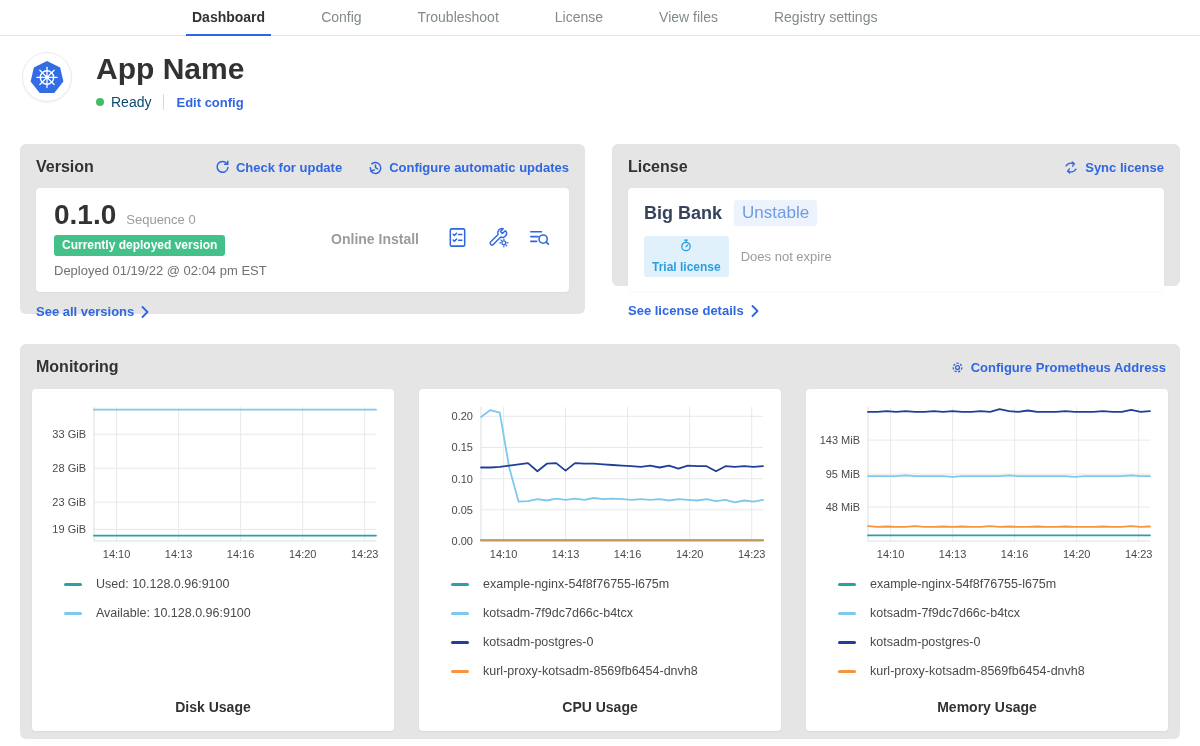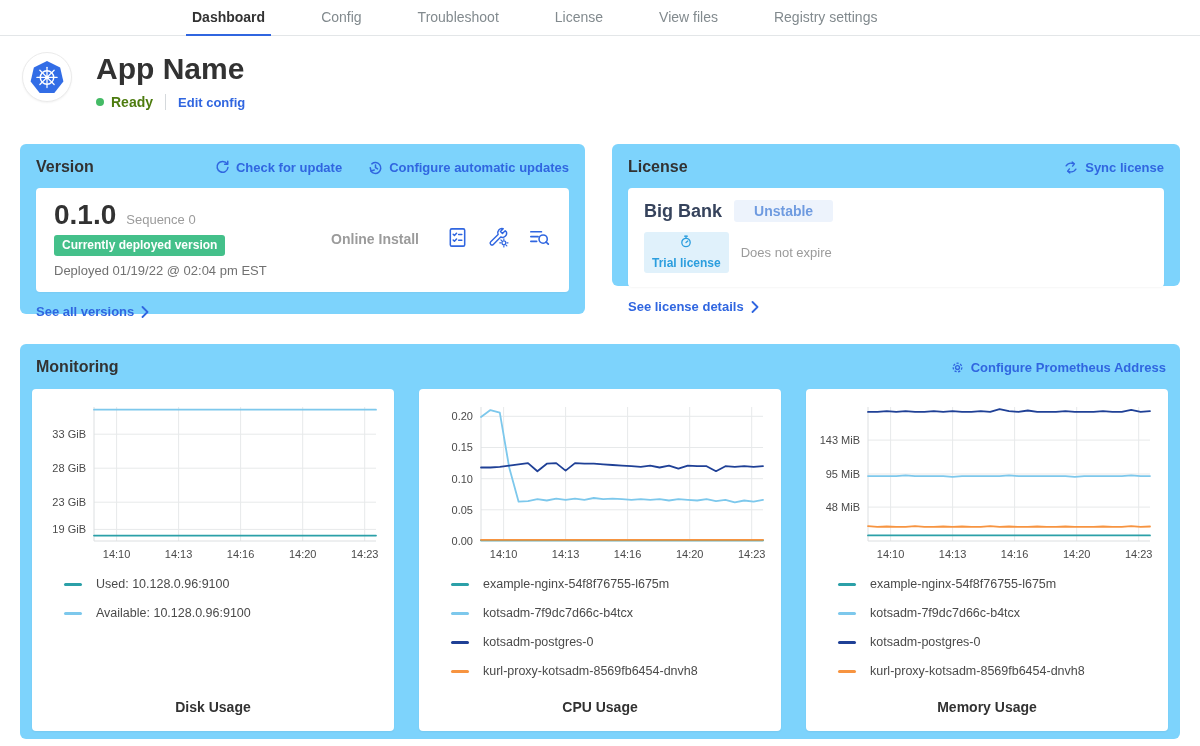--- a/index.html
+++ b/index.html
@@ -13,26 +13,26 @@
   .tab { font-size:14px; color:#828a8e; display:flex; align-items:center; padding:0 6px; cursor:pointer; border-bottom:2px solid transparent; margin-bottom:-1px; }
   .tab.active { color:#323232; font-weight:700; border-bottom:2px solid #3066e0; }
 
   
   .app-header { display:flex; align-items:flex-start; padding:16px 22px 0 22px; height:104px; }
   .app-logo { width:50px; height:50px; border-radius:50%; background:#fff; border:1px solid #ebebeb; box-shadow:0 1px 2px rgba(0,0,0,.05); display:flex; align-items:center; justify-content:center; }
   .app-meta { margin-left:24px; }
   .app-meta h1 { font-size:30px; font-weight:700; color:#323232; line-height:34px; }
   .status-row { display:flex; align-items:center; margin-top:8px; font-size:14px; }
   .dot { width:8px; height:8px; border-radius:50%; margin-right:7px; }
-  .status-text { color:#4d7c0f;font-weight:bold; }
+  .status-text { color:#0c4a6e; }
   .vdiv { width:1px; height:16px; background:#d5d9dc; margin:0 12px; }
   a.link { color:#3066e0; font-weight:700; text-decoration:none; cursor:pointer; }
 
   
-  .panel { background:#7dd3fc; border-radius:6px; }
+  .panel { background:#e5e5e5; border-radius:6px; }
   .panel-row { display:flex; gap:27px; padding:0 20px; margin-top:4px; align-items:flex-start; }
   .version-panel { width:565px; height:170px; padding:14px 16px; }
   .license-panel { width:568px; height:142px; padding:14px 16px; }
   .panel-head { display:flex; align-items:center; justify-content:space-between; }
   .panel-head h2 { font-size:16px; font-weight:700; color:#323232; }
   .head-links { display:flex; align-items:center; gap:26px; }
   .icon-link { display:inline-flex; align-items:center; gap:6px; font-size:13px; color:#3066e0; font-weight:700; text-decoration:none; cursor:pointer; }
   .icon-link svg { display:block; }
 
   .inner-card { background:#fff; border-radius:4px; box-shadow:0 1px 2px rgba(0,0,0,.04); }
@@ -43,21 +43,21 @@
   .seq { font-size:13px; color:#9b9b9b; }
   .green-badge { display:inline-block; margin-top:5px; padding:3px 8px 4px; font-size:12px; font-weight:700; color:#fff; border-radius:3px; }
   .deployed { margin-top:7px; font-size:13px; color:#717171; }
   .ver-mid { flex:1; text-align:center; font-size:14px; font-weight:700; color:#9b9b9b; }
   .ver-icons { display:flex; align-items:center; gap:18px; color:#3066e0; }
   .see-link { display:inline-flex; align-items:center; gap:7px; margin-top:12px; font-size:13px; }
 
   .license-card-inner { margin-top:12px; padding:12px 16px 14px 16px; }
   .lic-row1 { display:flex; align-items:center; gap:12px; }
   .lic-name { font-size:18px; font-weight:700; color:#36435c; }
-  .chan-badge { font-size:14px; font-weight:700; padding:3px 20px; border-radius:3px; }
+  .chan-badge { font-size:17px; font-weight:400; padding:3px 8px; border-radius:3px; }
   .lic-row2 { display:flex; align-items:center; gap:12px; margin-top:10px; }
   .trial-badge { display:inline-flex; align-items:center; gap:5px; font-size:12px; font-weight:700; padding:3px 8px; border-radius:3px;flex-direction:column; }
   .expiry { font-size:13px; color:#9b9b9b; }
 
   
   .monitoring-panel { margin:30px 20px 0 20px; width:1160px; height:395px; padding:12px; }
   .mon-head { display:flex; align-items:center; justify-content:space-between; padding:2px 2px 0 4px; }
   .mon-head h2 { font-size:16px; font-weight:700; }
   .charts { display:flex; gap:25px; margin-top:13px; }
   .chart-card { width:362px; height:342px; background:#fff; border-radius:4px; box-shadow:0 1px 2px rgba(0,0,0,.05); padding:10px 10px 16px 10px; display:flex; flex-direction:column; overflow:hidden; }

